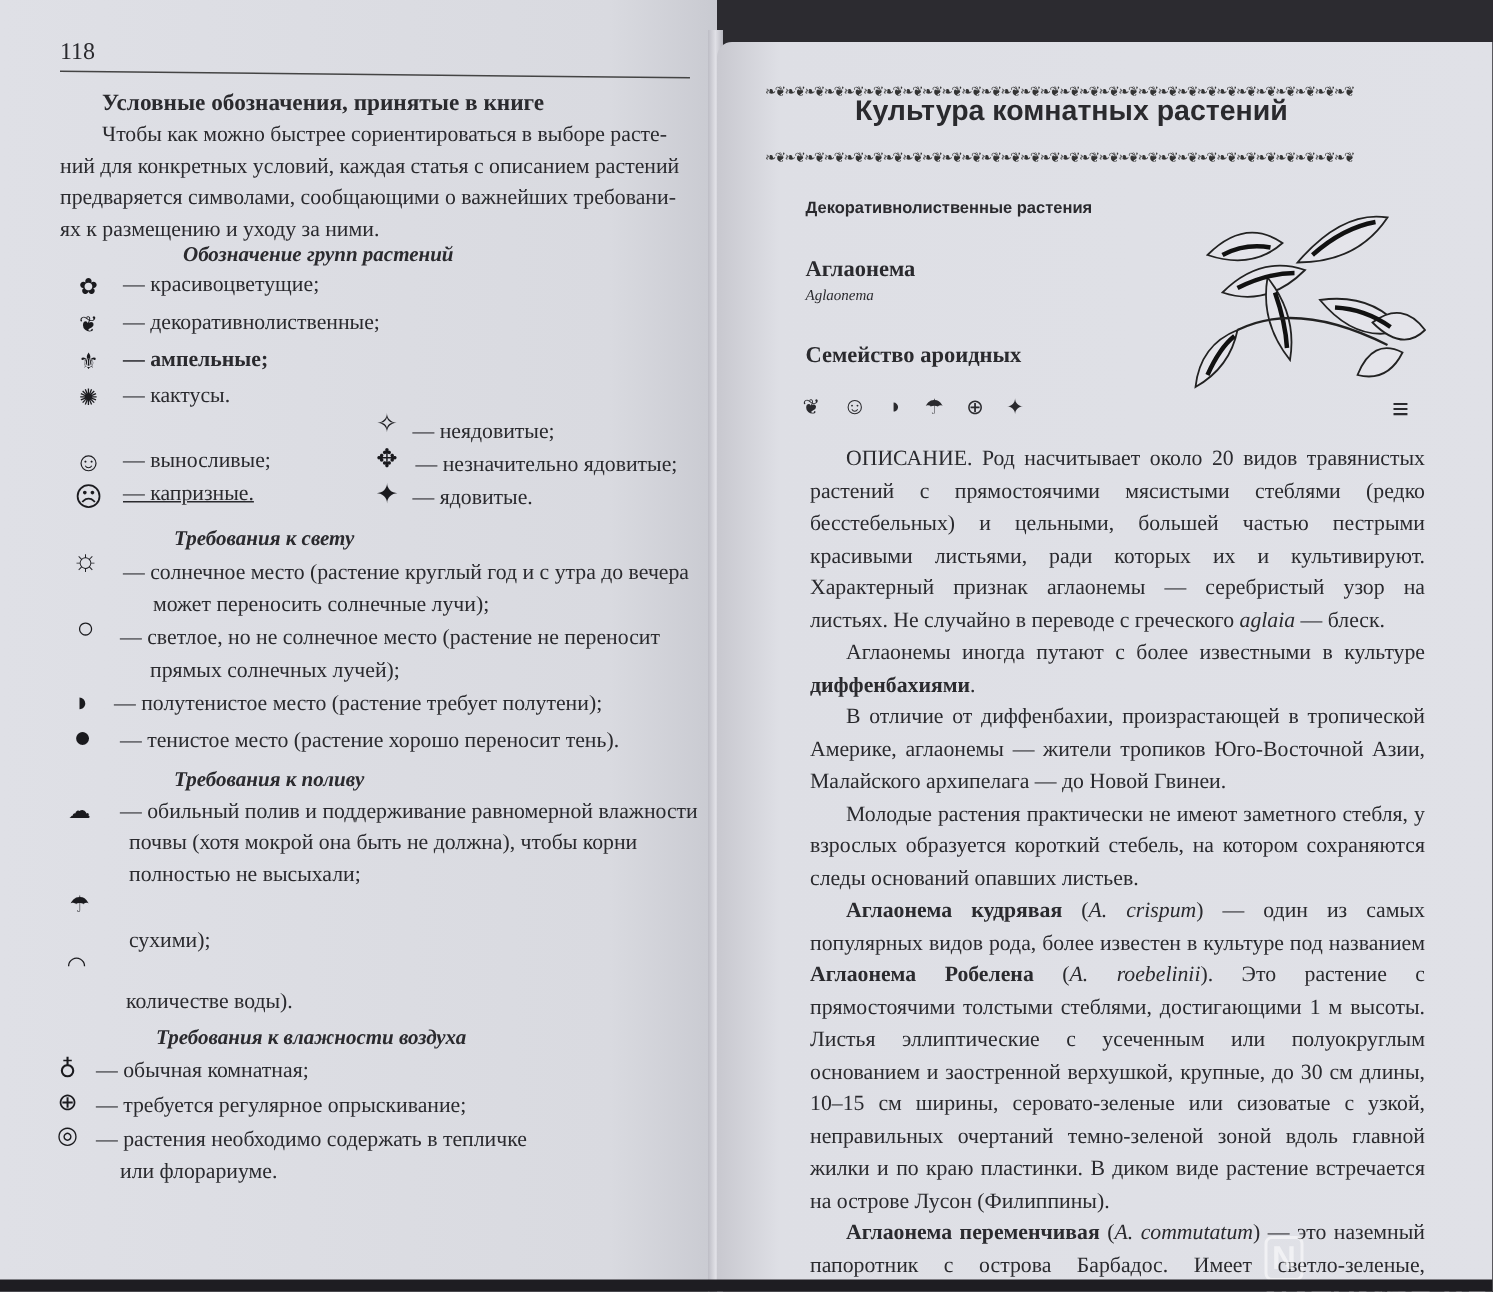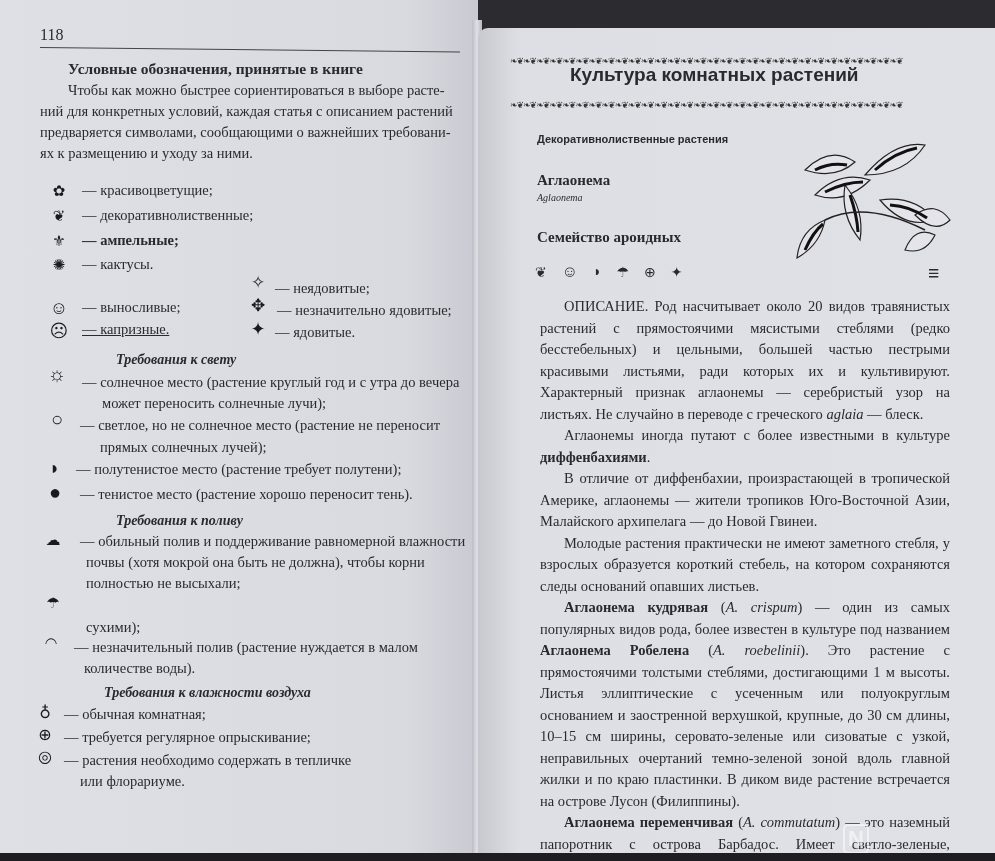--- a/index.html
+++ b/index.html
@@ -34,20 +34,21 @@
 <div class="page page-left">
   <div class="pagenum">118</div>
   <div class="rule"></div>
 
   <div class="lh bold-title" style="left:68px;top:58px;">Условные обозначения, принятые в книге</div>
   <div class="lh" style="left:68px;top:80px;">Чтобы как можно быстрее сориентироваться в выборе расте-</div>
   <div class="lh" style="left:40px;top:101px;">ний для конкретных условий, каждая статья с описанием растений</div>
   <div class="lh" style="left:40px;top:122px;">предваряется символами, сообщающими о важнейших требовани-</div>
   <div class="lh" style="left:40px;top:143px;">ях к размещению и уходу за ними.</div>
 
+  <div class="lh it-head" style="left:122px;top:160px;">Обозначение групп растений</div>
   <span class="sym" style="left:48px;top:182px;">✿</span>
   <div class="lh" style="left:82px;top:180px;">— красивоцветущие;</div>
   <span class="sym" style="left:48px;top:207px;">❦</span>
   <div class="lh" style="left:82px;top:205px;">— декоративнолиственные;</div>
   <span class="sym" style="left:48px;top:232px;">⚜</span>
   <div class="lh" style="left:82px;top:230px;font-weight:bold;">— ампельные;</div>
   <span class="sym" style="left:48px;top:256px;">✺</span>
   <div class="lh" style="left:82px;top:254px;">— кактусы.</div>
 
   <span class="sym" style="left:48px;top:298px;font-size:18px;">☺</span>
@@ -75,21 +76,20 @@
   <div class="lh" style="left:80px;top:484px;">— тенистое  место (растение хорошо переносит тень).</div>
 
   <div class="lh it-head" style="left:116px;top:510px;">Требования к поливу</div>
   <span class="sym" style="left:42px;top:531px;">☁</span>
   <div class="lh" style="left:86px;top:552px;">почвы (хотя мокрой она быть не должна), чтобы корни</div>
   <div class="lh" style="left:80px;top:531px;">— обильный полив и поддерживание равномерной влажности</div>
   <div class="lh" style="left:86px;top:573px;">полностью не высыхали;</div>
   <span class="sym" style="left:42px;top:594px;">☂</span>
   <div class="lh" style="left:86px;top:617px;">сухими);</div>
   <span class="sym" style="left:40px;top:634px;">◠</span>
-  <div class="lh" style="left:74px;top:637px;">— незначительный полив (растение нуждается в малом</div>
   <div class="lh" style="left:84px;top:658px;">количестве воды).</div>
 
   <div class="lh it-head" style="left:104px;top:682px;">Требования к влажности воздуха</div>
   <span class="sym" style="left:34px;top:703px;font-size:16px;">♁</span>
   <div class="lh" style="left:64px;top:704px;">— обычная комнатная;</div>
   <span class="sym" style="left:34px;top:725px;font-size:16px;">⊕</span>
   <div class="lh" style="left:64px;top:727px;">— требуется регулярное опрыскивание;</div>
   <span class="sym" style="left:34px;top:747px;font-size:16px;">◎</span>
   <div class="lh" style="left:64px;top:750px;">— растения необходимо содержать в тепличке</div>
   <div class="lh" style="left:80px;top:771px;">или флорариуме.</div>

